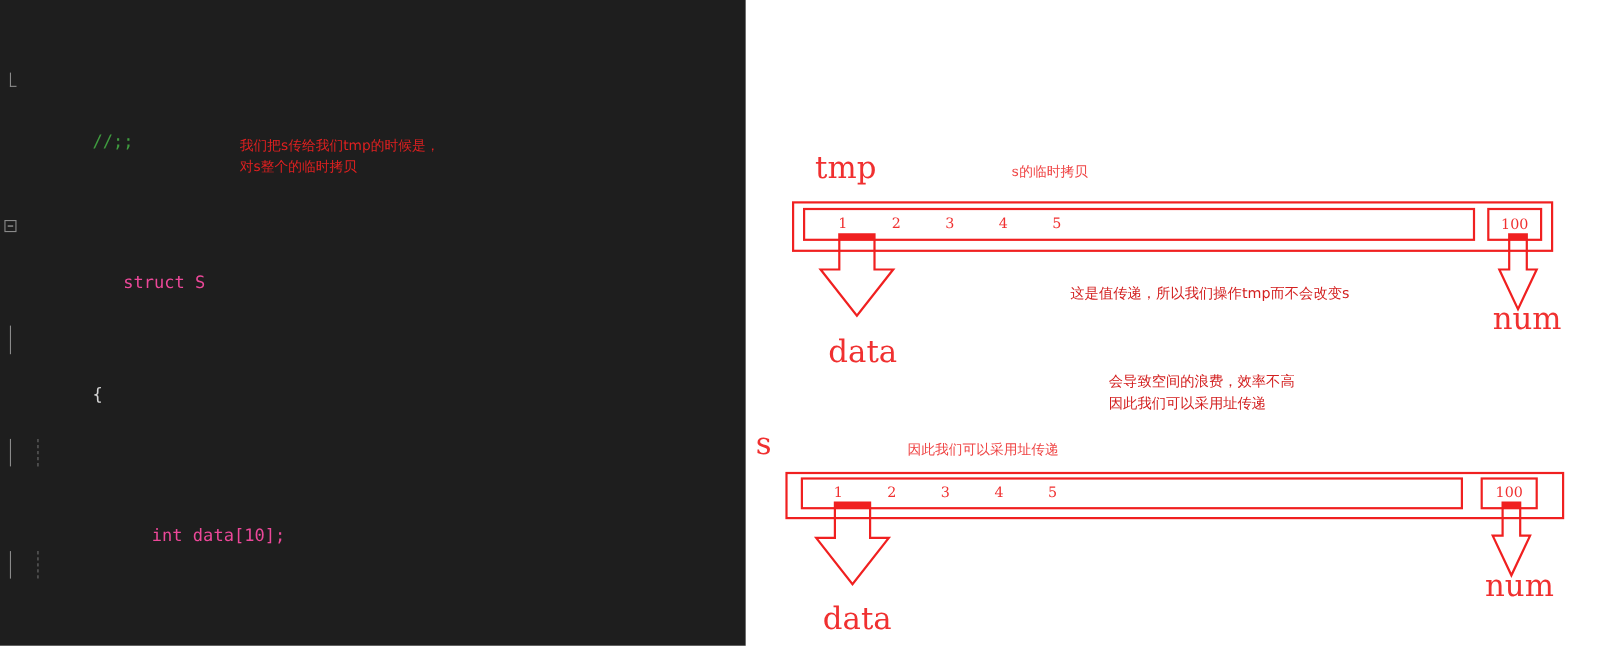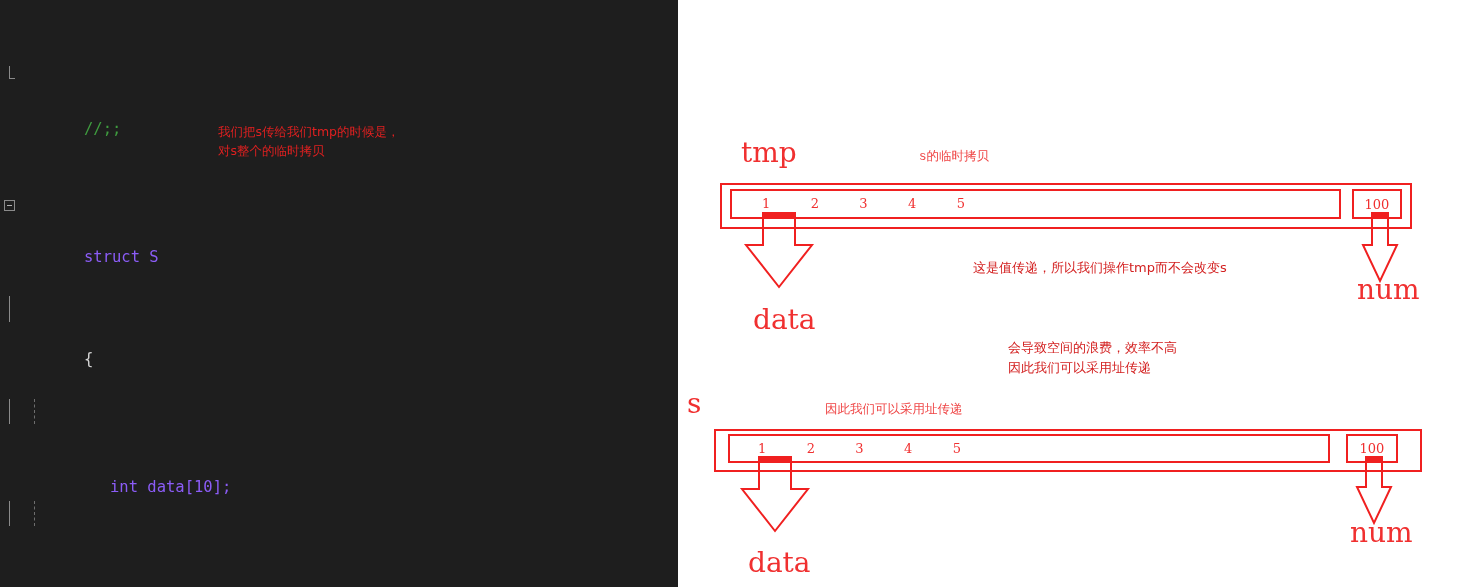--- a/index.html
+++ b/index.html
@@ -31,21 +31,21 @@
     white-space: pre;
   }
   .cline {
     position: relative;
     height: 25.6px;
     padding-left: 28px;
     box-sizing: border-box;
     color: #d4d4d4;
   }
   
-  .kw   { color: #8b5cf6; }   
+  .kw   { color: #ec4899; margin-left: 28px; }   
   .pln  { color: #d4d4d4; }
   .cmt  { color: #3f9c3f; }
 
   
   .foldbox {
     position: absolute;
     left: 4px; top: 6px;
     width: 11px; height: 11px;
     border: 1px solid #8a8a8a;
     box-sizing: border-box;

